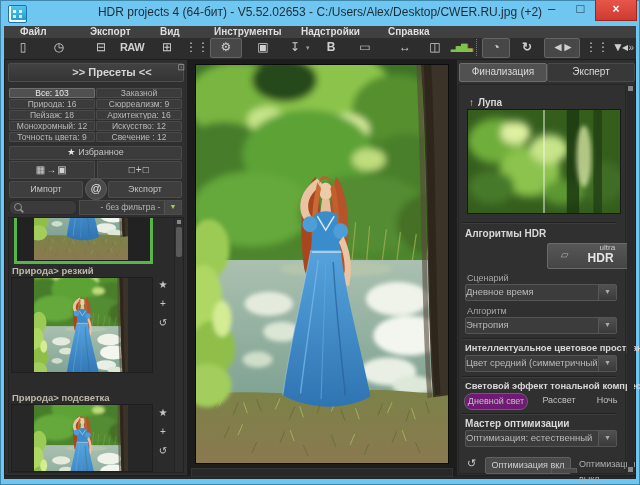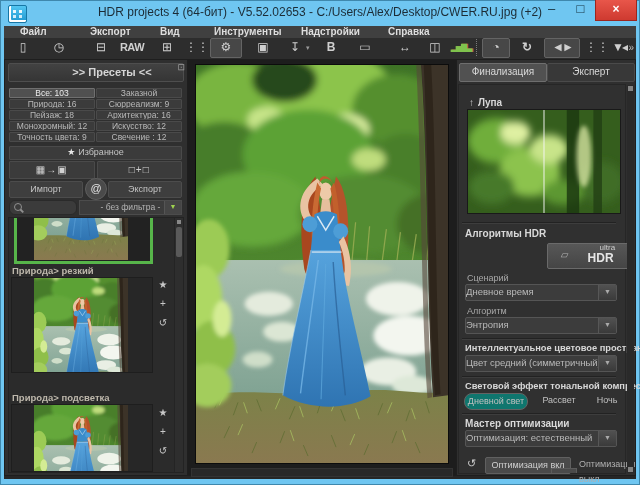--- a/index.html
+++ b/index.html
@@ -87,21 +87,21 @@
   .hdrtitle{position:absolute;left:6px;top:143px;font-size:10px;}
   .hdrbtn{position:absolute;top:158px;height:24px;font-size:14px;color:#dadada;text-align:center;}
   .hdrbtn.flat{left:10px;width:72px;line-height:24px;}
   .hdrbtn .lay{font-size:10px;color:#b5b5b5;margin-right:3px;}
   .hdrbtn.raised{left:88px;width:80px;background:linear-gradient(#575757,#454545);border:1px solid #6a6a6a;border-radius:2px;}
   .ultra-wrap{display:inline-block;vertical-align:middle;text-align:left;line-height:1;margin-left:16px;}
   .ultra-top{display:block;font-size:8px;color:#cfcfcf;margin-left:12px;}
   .ultra-main{display:block;font-size:12px;font-weight:bold;color:#e6e6e6;}
   .sublabel{position:absolute;left:8px;font-size:9px;color:#a8a8a8;}
   .tonebtn{position:absolute;height:15px;font-size:9px;color:#c0c0c0;text-align:center;line-height:14px;}
-  .tonebtn.selected{background:#0f766e;border:1px solid #636363;border-radius:8px;}
+  .tonebtn.selected{background:#701a75;border:1px solid #636363;border-radius:8px;}
   .optrow-sync{position:absolute;left:8px;font-size:11px;color:#cdcdcd;}
   .optbtn{position:absolute;height:15px;font-size:9px;color:#d0d0d0;text-align:center;line-height:14px;background:#4a4a4a;border:1px solid #606060;border-radius:2px;}
   .optoff{position:absolute;font-size:9px;color:#b0b0b0;line-height:15px;}
   .sliver{position:absolute;left:92px;bottom:0;width:24px;height:4px;background:#4a4a4a;border:1px solid #5c5c5c;border-bottom:none;}
 </style>
 </head>
 <body>
 
 <svg width="0" height="0" style="position:absolute" aria-hidden="true">
 <defs>

